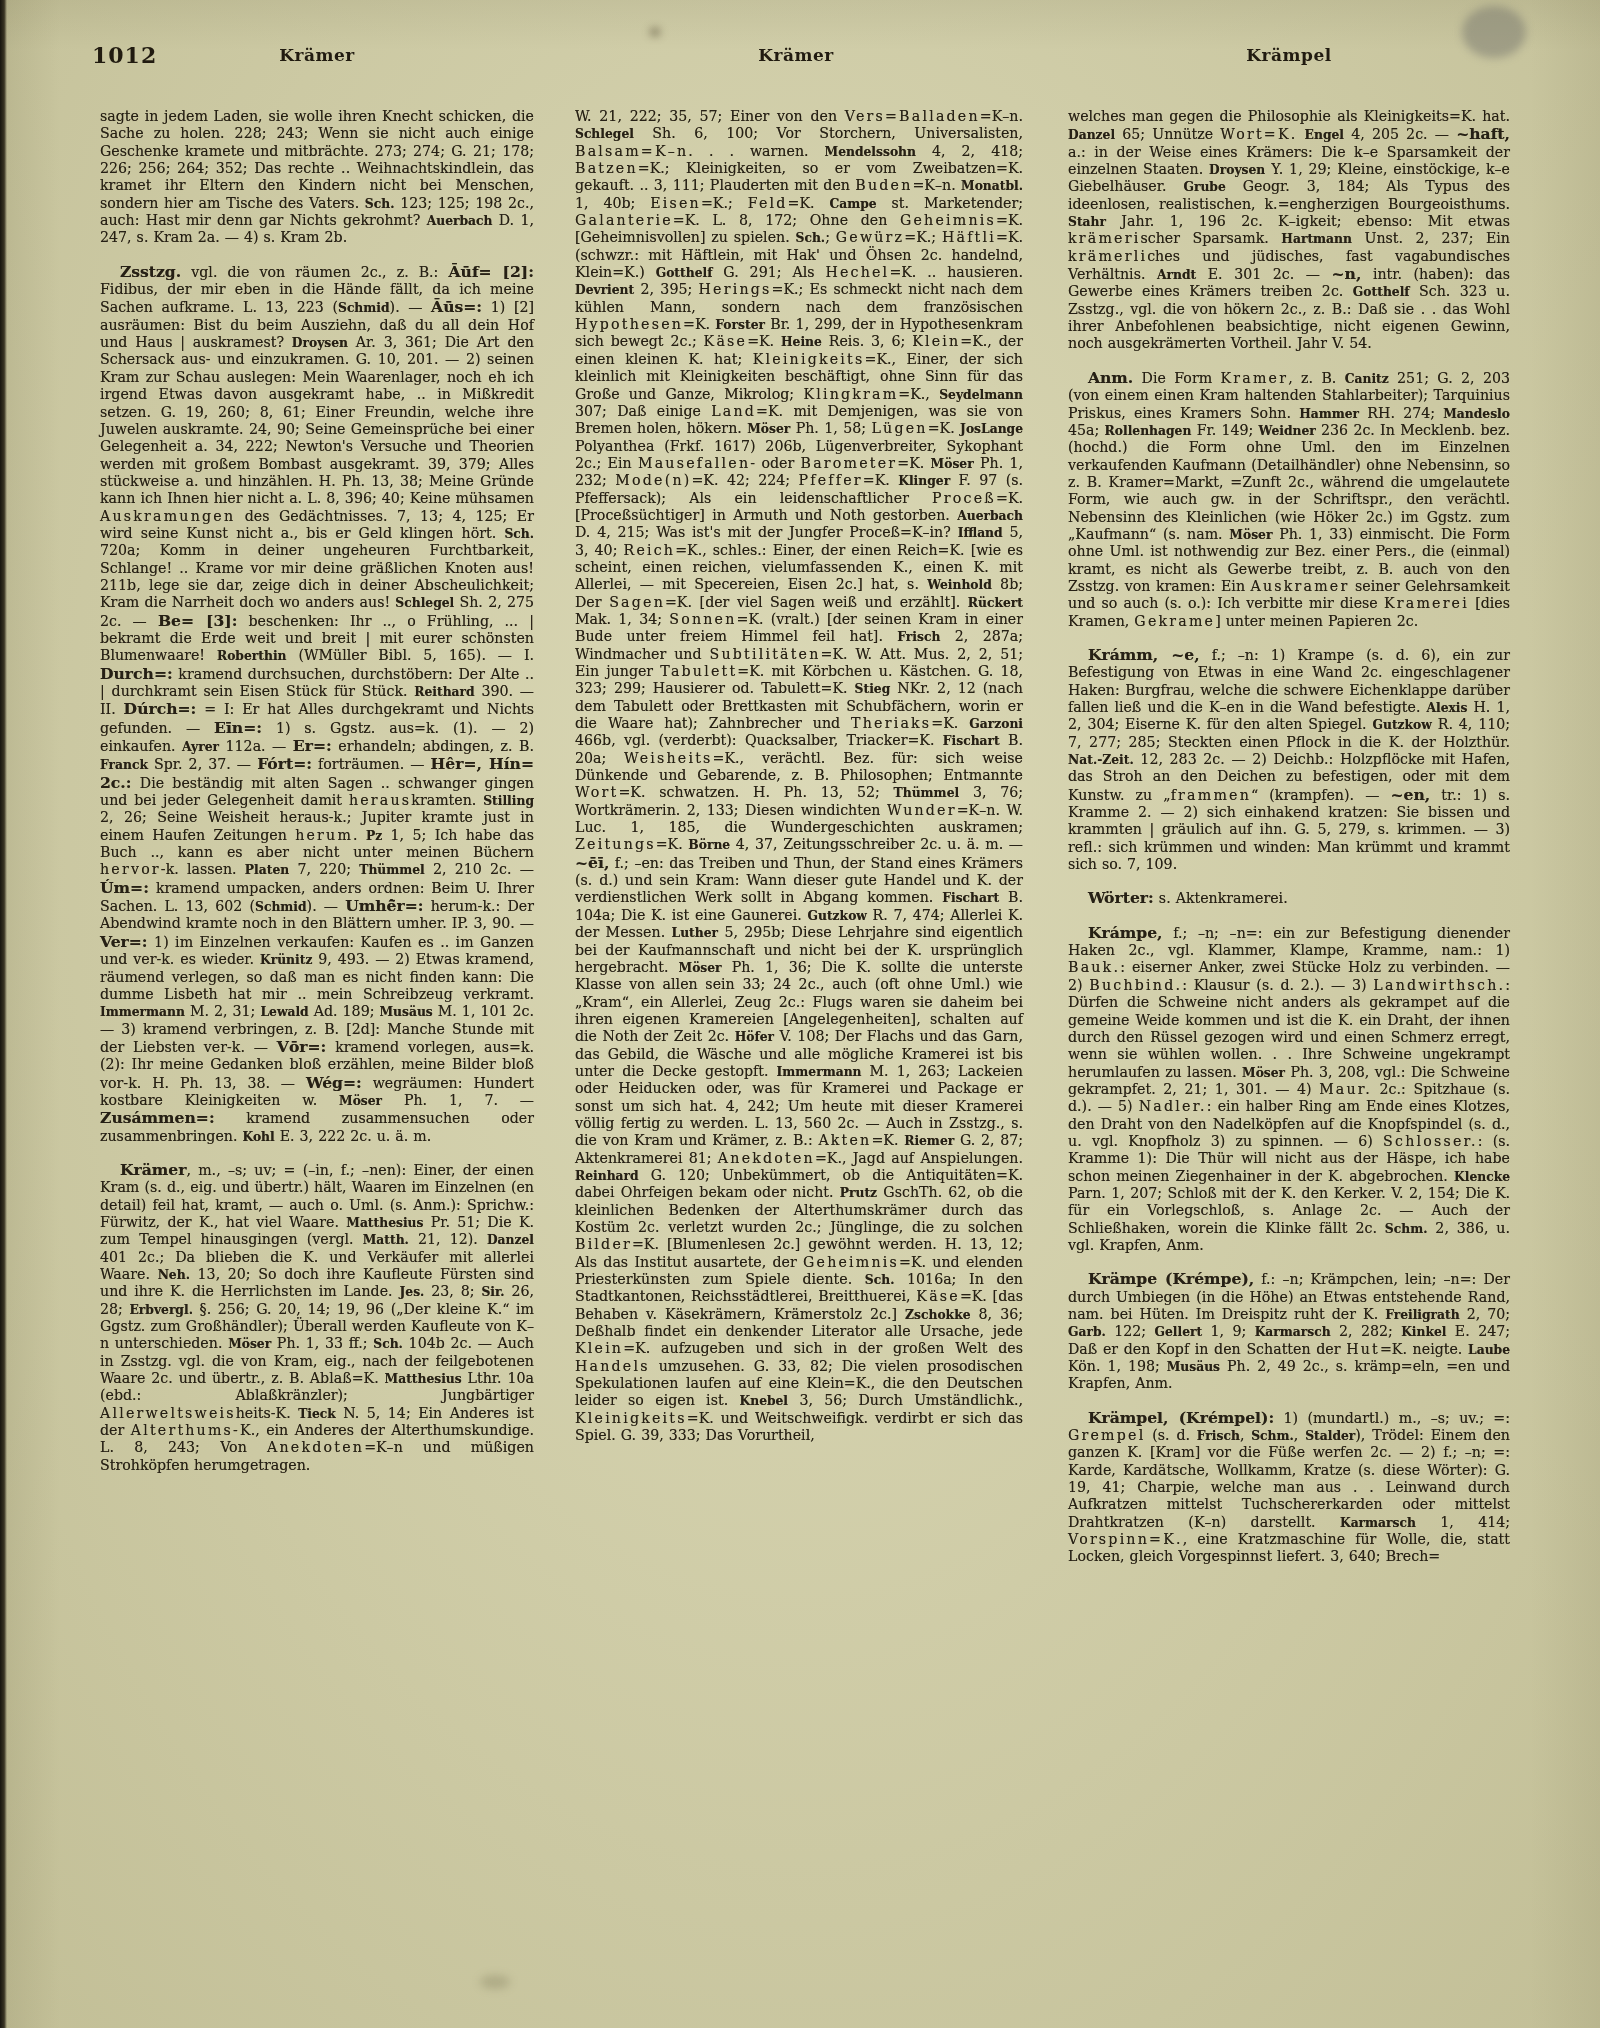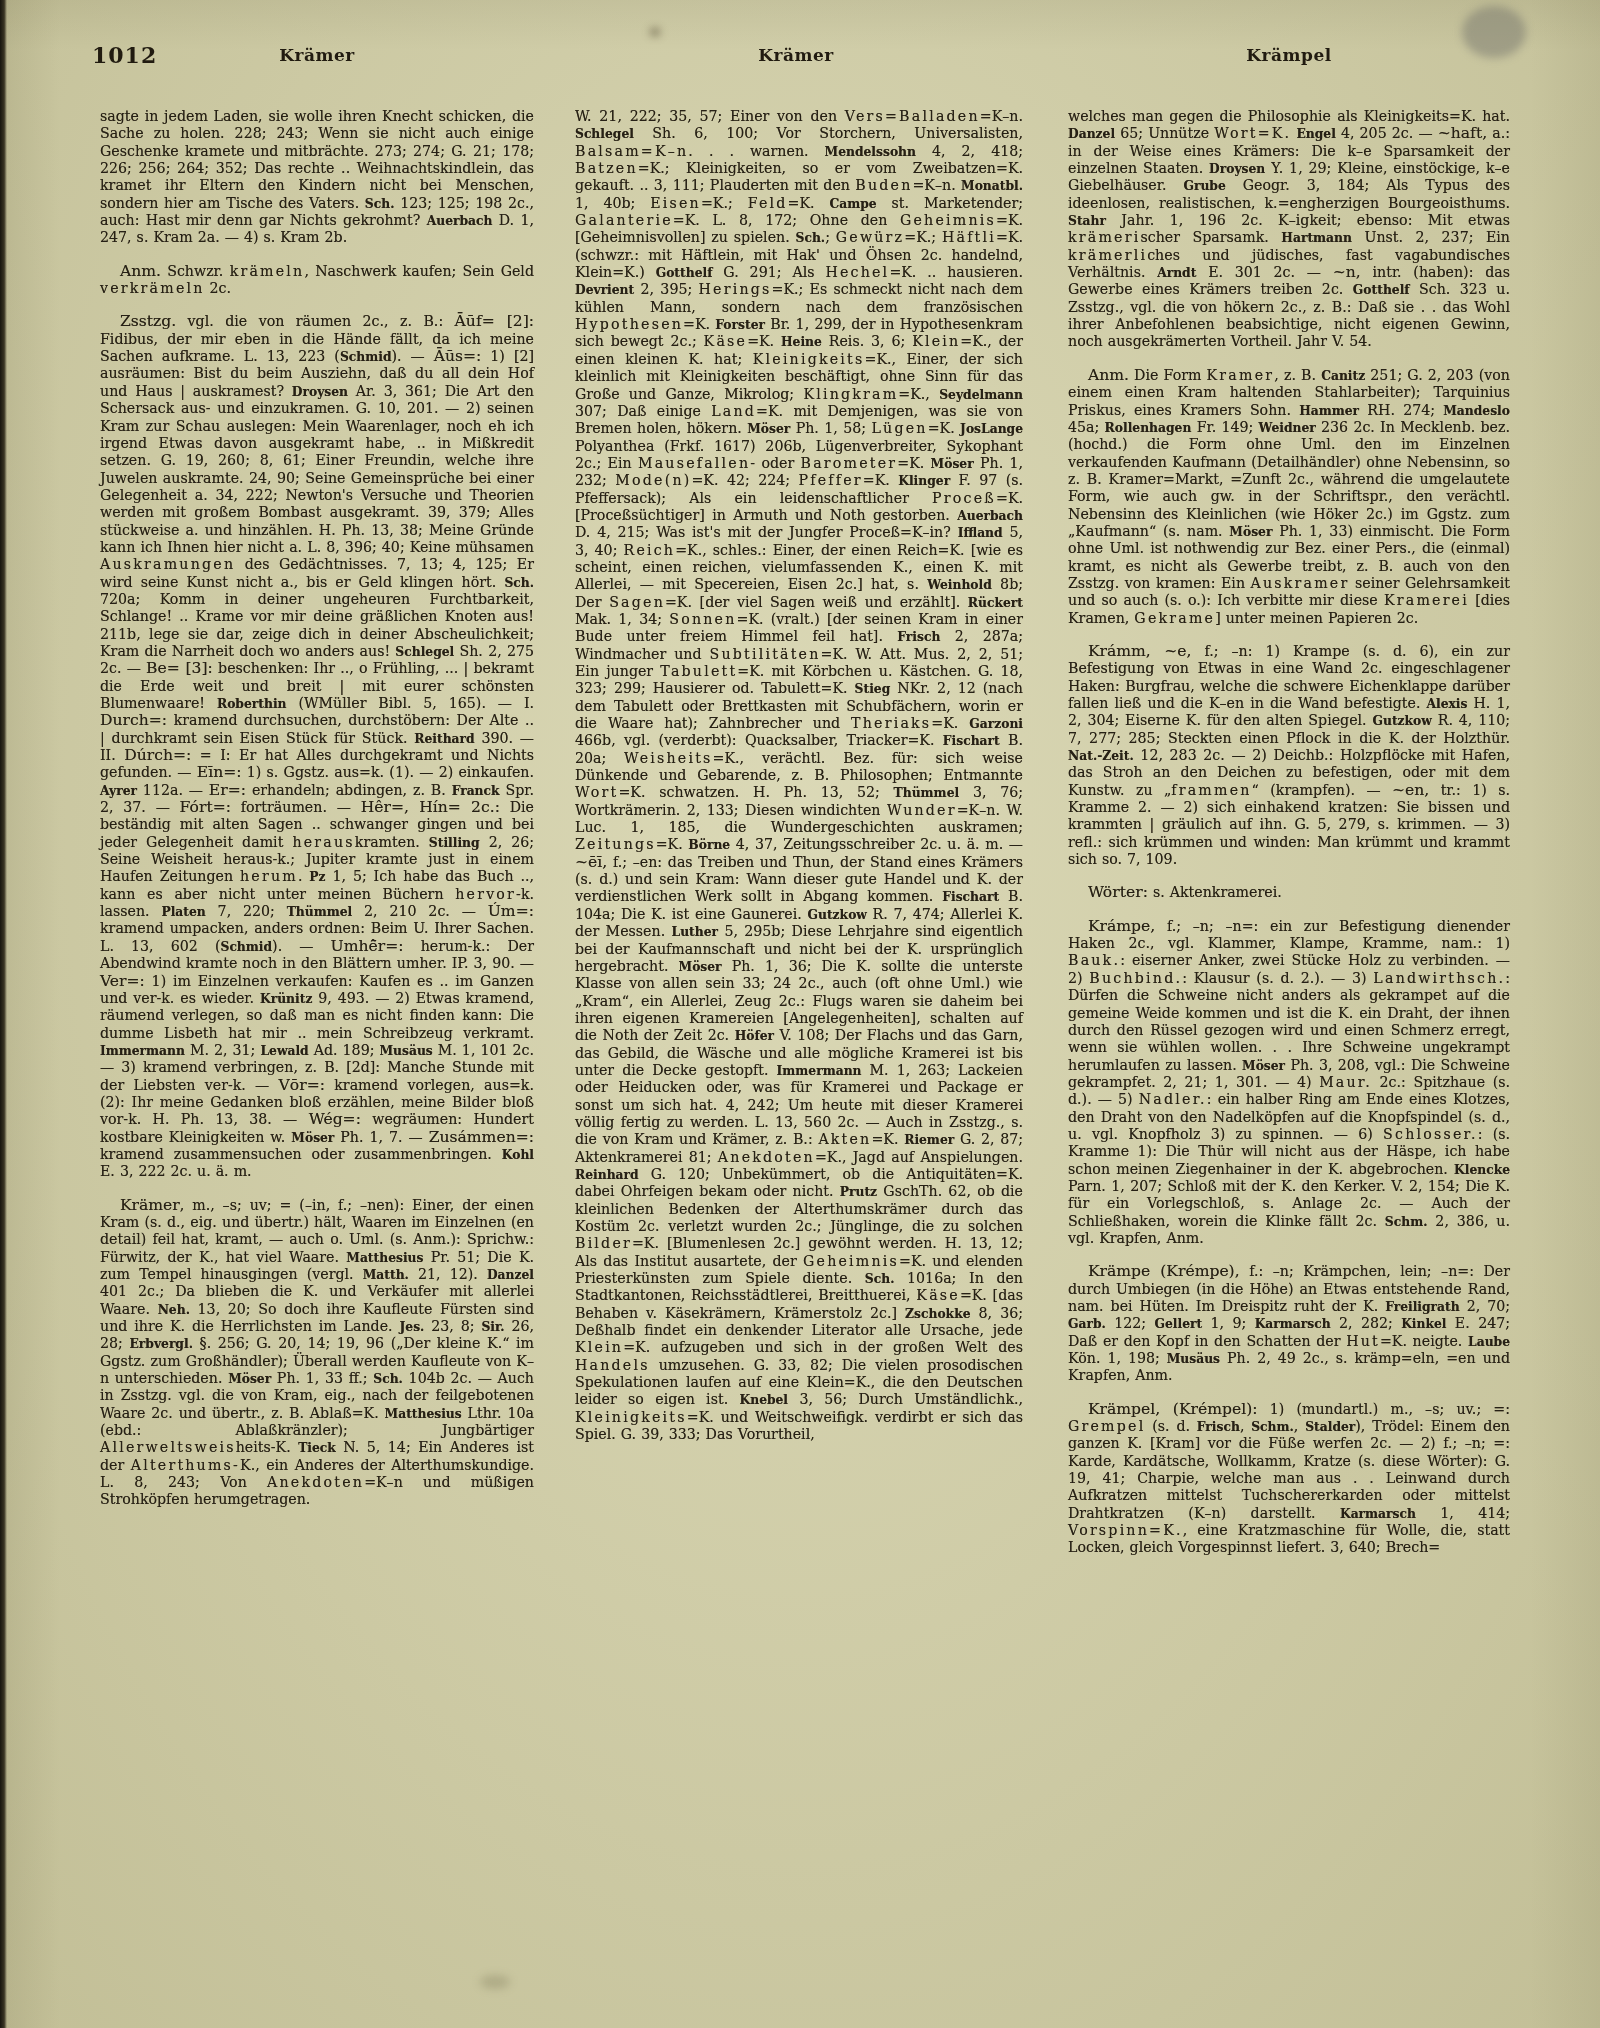--- a/index.html
+++ b/index.html
@@ -38,21 +38,21 @@
     text-shadow:0 0 0.5px rgba(45,35,15,0.55);
     word-spacing:0.5px;
   }
   .col-1{left:84px;width:466px;}
   .col-2{left:559px;width:480px;}
   .col-3{left:1052px;width:474px;}
 
   .para{margin:16px;text-indent:1.4em;}
   .para.cont{text-indent:0;}
   .seg-n{}
-  .seg-h{font-weight:normal;font-size:15.6px;}
+  .seg-h{font-weight:bold;font-size:15.6px;}
   .seg-g{letter-spacing:2.2px;}
   .seg-c{font-weight:bold;font-size:12.3px;}
 </style>
 </head>
 <body>
 
 <div class="paper-tone"></div>
 <div class="scan-edge-left"></div>
 <div class="blemish b1"></div>
 <div class="blemish b2"></div>
@@ -60,21 +60,20 @@
 
 <div class="page-header">
   <div class="page-number">1012</div>
   <div class="running-head rh-1">Krämer</div>
   <div class="running-head rh-2">Krämer</div>
   <div class="running-head rh-3">Krämpel</div>
 </div>
 
 <div class="column col-1">
     <p class="para cont"><span class="seg-n">sagte in jedem Laden, sie wolle ihren Knecht schicken, die Sache zu holen. 228; 243; Wenn sie nicht auch einige Geschenke kramete und mitbrächte. 273; 274; G. 21; 178; 226; 256; 264; 352; Das rechte .. Weihnachtskindlein, das kramet ihr Eltern den Kindern nicht bei Menschen, sondern hier am Tische des Vaters. </span><span class="seg-c">Sch.</span><span class="seg-n"> 123; 125; 198 2c., auch: Hast mir denn gar Nichts gekrohmt? </span><span class="seg-c">Auerbach</span><span class="seg-n"> D. 1, 247, s. Kram 2a. — 4) s. Kram 2b.</span></p>
-    <p class="para"><span class="seg-h">Anm.</span><span class="seg-n">  Schwzr. </span><span class="seg-g">krämeln</span><span class="seg-n">, Naschwerk kaufen; Sein Geld </span><span class="seg-g">verkrämeln</span><span class="seg-n"> 2c.</span></p>
     <p class="para"><span class="seg-h">Zsstzg.</span><span class="seg-n"> vgl. die von räumen 2c., z. B.: </span><span class="seg-h">Āūf= [2]:</span><span class="seg-n"> Fidibus, der mir eben in die Hände fällt, da ich meine Sachen aufkrame. L. 13, 223 (</span><span class="seg-c">Schmid</span><span class="seg-n">).  — </span><span class="seg-h">Āūs=:</span><span class="seg-n"> 1) [2] ausräumen: Bist du beim Ausziehn, daß du all dein Hof und Haus | auskramest? </span><span class="seg-c">Droysen</span><span class="seg-n"> Ar. 3, 361; Die Art den Schersack aus- und einzukramen. G. 10, 201. — 2) seinen Kram zur Schau auslegen: Mein Waarenlager, noch eh ich irgend Etwas davon ausgekramt habe, .. in Mißkredit setzen. G. 19, 260; 8, 61; Einer Freundin, welche ihre Juwelen auskramte. 24, 90; Seine Gemeinsprüche bei einer Gelegenheit a. 34, 222; Newton's Versuche und Theorien werden mit großem Bombast ausgekramt. 39, 379; Alles stückweise a. und hinzählen. H. Ph. 13, 38; Meine Gründe kann ich Ihnen hier nicht a. L. 8, 396; 40; Keine mühsamen </span><span class="seg-g">Auskramungen</span><span class="seg-n"> des Gedächtnisses. 7, 13; 4, 125; Er wird seine Kunst nicht a., bis er Geld klingen hört. </span><span class="seg-c">Sch.</span><span class="seg-n"> 720a; Komm in deiner ungeheuren Furchtbarkeit, Schlange! .. Krame vor mir deine gräßlichen Knoten aus! 211b, lege sie dar, zeige dich in deiner Abscheulichkeit; Kram die Narrheit doch wo anders aus! </span><span class="seg-c">Schlegel</span><span class="seg-n"> Sh. 2, 275 2c. — </span><span class="seg-h">Be= [3]:</span><span class="seg-n"> beschenken: Ihr .., o Frühling, ... | bekramt die Erde weit und breit | mit eurer schönsten Blumenwaare! </span><span class="seg-c">Roberthin</span><span class="seg-n"> (WMüller Bibl. 5, 165). — I. </span><span class="seg-h">Durch=:</span><span class="seg-n"> kramend durchsuchen, durchstöbern: Der Alte .. | durchkramt sein Eisen Stück für Stück. </span><span class="seg-c">Reithard</span><span class="seg-n"> 390. — II. </span><span class="seg-h">Dúrch=:</span><span class="seg-n"> = I: Er hat Alles durchgekramt und Nichts gefunden. — </span><span class="seg-h">Eīn=:</span><span class="seg-n"> 1) s. Ggstz. aus=k. (1). — 2) einkaufen. </span><span class="seg-c">Ayrer</span><span class="seg-n"> 112a. — </span><span class="seg-h">Er=:</span><span class="seg-n"> erhandeln; abdingen, z. B. </span><span class="seg-c">Franck</span><span class="seg-n"> Spr. 2, 37. — </span><span class="seg-h">Fórt=:</span><span class="seg-n"> forträumen. — </span><span class="seg-h">Hêr=, Hín= 2c.:</span><span class="seg-n"> Die beständig mit alten Sagen .. schwanger gingen und bei jeder Gelegenheit damit </span><span class="seg-g">heraus</span><span class="seg-n">kramten. </span><span class="seg-c">Stilling</span><span class="seg-n"> 2, 26; Seine Weisheit heraus-k.; Jupiter kramte just in einem Haufen Zeitungen </span><span class="seg-g">herum</span><span class="seg-n">. </span><span class="seg-c">Pz</span><span class="seg-n"> 1, 5; Ich habe das Buch .., kann es aber nicht unter meinen Büchern </span><span class="seg-g">hervor</span><span class="seg-n">-k. lassen. </span><span class="seg-c">Platen</span><span class="seg-n"> 7, 220; </span><span class="seg-c">Thümmel</span><span class="seg-n"> 2, 210 2c. — </span><span class="seg-h">Úm=:</span><span class="seg-n"> kramend umpacken, anders ordnen: Beim U. Ihrer Sachen. L. 13, 602 (</span><span class="seg-c">Schmid</span><span class="seg-n">). — </span><span class="seg-h">Umhê̄r=:</span><span class="seg-n"> herum-k.: Der Abendwind kramte noch in den Blättern umher. IP. 3, 90. — </span><span class="seg-h">Ver=:</span><span class="seg-n"> 1) im Einzelnen verkaufen: Kaufen es .. im Ganzen und ver-k. es wieder. </span><span class="seg-c">Krünitz</span><span class="seg-n"> 9, 493. — 2) Etwas kramend, räumend verlegen, so daß man es nicht finden kann: Die dumme Lisbeth hat mir .. mein Schreibzeug verkramt. </span><span class="seg-c">Immermann</span><span class="seg-n"> M. 2, 31; </span><span class="seg-c">Lewald</span><span class="seg-n"> Ad. 189; </span><span class="seg-c">Musäus</span><span class="seg-n"> M. 1, 101 2c. — 3) kramend verbringen, z. B. [2d]: Manche Stunde mit der Liebsten ver-k. — </span><span class="seg-h">Vōr=:</span><span class="seg-n"> kramend vorlegen, aus=k. (2): Ihr meine Gedanken bloß erzählen, meine Bilder bloß vor-k. H. Ph. 13, 38. — </span><span class="seg-h">Wég=:</span><span class="seg-n"> wegräumen: Hundert kostbare Kleinigkeiten w. </span><span class="seg-c">Möser</span><span class="seg-n"> Ph. 1, 7. — </span><span class="seg-h">Zusámmen=:</span><span class="seg-n"> kramend zusammensuchen oder zusammenbringen. </span><span class="seg-c">Kohl</span><span class="seg-n"> E. 3, 222 2c. u. ä. m.</span></p>
     <p class="para"><span class="seg-h">Krämer</span><span class="seg-n">, m., –s; uv; = (–in, f.; –nen): Einer, der einen Kram (s. d., eig. und übertr.) hält, Waaren im Einzelnen (en detail) feil hat, kramt, — auch o. Uml. (s. Anm.): Sprichw.: Fürwitz, der K., hat viel Waare. </span><span class="seg-c">Matthesius</span><span class="seg-n"> Pr. 51; Die K. zum Tempel hinausgingen (vergl. </span><span class="seg-c">Matth.</span><span class="seg-n"> 21, 12). </span><span class="seg-c">Danzel</span><span class="seg-n"> 401 2c.; Da blieben die K. und Verkäufer mit allerlei Waare. </span><span class="seg-c">Neh.</span><span class="seg-n"> 13, 20; So doch ihre Kaufleute Fürsten sind und ihre K. die Herrlichsten im Lande. </span><span class="seg-c">Jes.</span><span class="seg-n"> 23, 8; </span><span class="seg-c">Sir.</span><span class="seg-n"> 26, 28; </span><span class="seg-c">Erbvergl.</span><span class="seg-n"> §. 256; G. 20, 14; 19, 96 („Der kleine K.“ im Ggstz. zum Großhändler); Überall werden Kaufleute von K–n unterschieden. </span><span class="seg-c">Möser</span><span class="seg-n"> Ph. 1, 33 ff.; </span><span class="seg-c">Sch.</span><span class="seg-n"> 104b 2c. — Auch in Zsstzg. vgl. die von Kram, eig., nach der feilgebotenen Waare 2c. und übertr., z. B. Ablaß=K. </span><span class="seg-c">Matthesius</span><span class="seg-n"> Lthr. 10a (ebd.: Ablaßkränzler); Jungbärtiger </span><span class="seg-g">Allerweltsweis</span><span class="seg-n">heits-K. </span><span class="seg-c">Tieck</span><span class="seg-n"> N. 5, 14; Ein Anderes ist der </span><span class="seg-g">Alterthums-</span><span class="seg-n">K., ein Anderes der Alterthumskundige. L. 8, 243; Von </span><span class="seg-g">Anekdoten</span><span class="seg-n">=K–n und müßigen Strohköpfen herumgetragen.</span></p>
   </div>
 <div class="column col-2">
     <p class="para cont"><span class="seg-n">W. 21, 222; 35, 57; Einer von den </span><span class="seg-g">Vers=Balladen</span><span class="seg-n">=K–n. </span><span class="seg-c">Schlegel</span><span class="seg-n"> Sh. 6, 100; Vor Storchern, Universalisten, </span><span class="seg-g">Balsam=K–n</span><span class="seg-n">. . . warnen. </span><span class="seg-c">Mendelssohn</span><span class="seg-n"> 4, 2, 418; </span><span class="seg-g">Batzen</span><span class="seg-n">=K.; Kleinigkeiten, so er vom Zweibatzen=K. gekauft. .. 3, 111; Plauderten mit den </span><span class="seg-g">Buden</span><span class="seg-n">=K–n. </span><span class="seg-c">Monatbl.</span><span class="seg-n"> 1, 40b; </span><span class="seg-g">Eisen</span><span class="seg-n">=K.; </span><span class="seg-g">Feld</span><span class="seg-n">=K. </span><span class="seg-c">Campe</span><span class="seg-n"> st. Marketender; </span><span class="seg-g">Galanterie</span><span class="seg-n">=K. L. 8, 172; Ohne den </span><span class="seg-g">Geheimnis</span><span class="seg-n">=K. [Geheimnisvollen] zu spielen. </span><span class="seg-c">Sch.</span><span class="seg-n">; </span><span class="seg-g">Gewürz</span><span class="seg-n">=K.; </span><span class="seg-g">Häftli</span><span class="seg-n">=K. (schwzr.: mit Häftlein, mit Hak' und Öhsen 2c. handelnd, Klein=K.) </span><span class="seg-c">Gotthelf</span><span class="seg-n"> G. 291; Als </span><span class="seg-g">Hechel</span><span class="seg-n">=K. .. hausieren. </span><span class="seg-c">Devrient</span><span class="seg-n"> 2, 395; </span><span class="seg-g">Herings</span><span class="seg-n">=K.; Es schmeckt nicht nach dem kühlen Mann, sondern nach dem französischen </span><span class="seg-g">Hypothesen</span><span class="seg-n">=K. </span><span class="seg-c">Forster</span><span class="seg-n"> Br. 1, 299, der in Hypothesenkram sich bewegt 2c.; </span><span class="seg-g">Käse</span><span class="seg-n">=K. </span><span class="seg-c">Heine</span><span class="seg-n"> Reis. 3, 6; </span><span class="seg-g">Klein</span><span class="seg-n">=K., der einen kleinen K. hat; </span><span class="seg-g">Kleinigkeits</span><span class="seg-n">=K., Einer, der sich kleinlich mit Kleinigkeiten beschäftigt, ohne Sinn für das Große und Ganze, Mikrolog; </span><span class="seg-g">Klingkram</span><span class="seg-n">=K., </span><span class="seg-c">Seydelmann</span><span class="seg-n"> 307; Daß einige </span><span class="seg-g">Land</span><span class="seg-n">=K. mit Demjenigen, was sie von Bremen holen, hökern. </span><span class="seg-c">Möser</span><span class="seg-n"> Ph. 1, 58; </span><span class="seg-g">Lügen</span><span class="seg-n">=K. </span><span class="seg-c">JosLange</span><span class="seg-n"> Polyanthea (Frkf. 1617) 206b, Lügenverbreiter, Sykophant 2c.; Ein </span><span class="seg-g">Mausefallen</span><span class="seg-n">- oder </span><span class="seg-g">Barometer</span><span class="seg-n">=K. </span><span class="seg-c">Möser</span><span class="seg-n"> Ph. 1, 232; </span><span class="seg-g">Mode(n)</span><span class="seg-n">=K. 42; 224; </span><span class="seg-g">Pfeffer</span><span class="seg-n">=K. </span><span class="seg-c">Klinger</span><span class="seg-n"> F. 97 (s. Pfeffersack); Als ein leidenschaftlicher </span><span class="seg-g">Proceß</span><span class="seg-n">=K. [Proceßsüchtiger] in Armuth und Noth gestorben. </span><span class="seg-c">Auerbach</span><span class="seg-n"> D. 4, 215; Was ist's mit der Jungfer Proceß=K–in? </span><span class="seg-c">Iffland</span><span class="seg-n"> 5, 3, 40; </span><span class="seg-g">Reich</span><span class="seg-n">=K., schles.: Einer, der einen Reich=K. [wie es scheint, einen reichen, vielumfassenden K., einen K. mit Allerlei, — mit Specereien, Eisen 2c.] hat, s. </span><span class="seg-c">Weinhold</span><span class="seg-n"> 8b; Der </span><span class="seg-g">Sagen</span><span class="seg-n">=K. [der viel Sagen weiß und erzählt]. </span><span class="seg-c">Rückert</span><span class="seg-n"> Mak. 1, 34; </span><span class="seg-g">Sonnen</span><span class="seg-n">=K. (vralt.) [der seinen Kram in einer Bude unter freiem Himmel feil hat]. </span><span class="seg-c">Frisch</span><span class="seg-n"> 2, 287a; Windmacher und </span><span class="seg-g">Subtilitäten</span><span class="seg-n">=K. W. Att. Mus. 2, 2, 51; Ein junger </span><span class="seg-g">Tabulett</span><span class="seg-n">=K. mit Körbchen u. Kästchen. G. 18, 323; 299; Hausierer od. Tabulett=K. </span><span class="seg-c">Stieg</span><span class="seg-n"> NKr. 2, 12 (nach dem Tabulett oder Brettkasten mit Schubfächern, worin er die Waare hat); Zahnbrecher und </span><span class="seg-g">Theriaks</span><span class="seg-n">=K. </span><span class="seg-c">Garzoni</span><span class="seg-n"> 466b, vgl. (verderbt): Quacksalber, Triacker=K. </span><span class="seg-c">Fischart</span><span class="seg-n"> B. 20a; </span><span class="seg-g">Weisheits</span><span class="seg-n">=K., verächtl. Bez. für: sich weise Dünkende und Gebarende, z. B. Philosophen; Entmannte </span><span class="seg-g">Wort</span><span class="seg-n">=K. schwatzen. H. Ph. 13, 52; </span><span class="seg-c">Thümmel</span><span class="seg-n"> 3, 76; Wortkrämerin. 2, 133; Diesen windichten </span><span class="seg-g">Wunder</span><span class="seg-n">=K–n. W. Luc. 1, 185, die Wundergeschichten auskramen; </span><span class="seg-g">Zeitungs</span><span class="seg-n">=K. </span><span class="seg-c">Börne</span><span class="seg-n"> 4, 37, Zeitungsschreiber 2c. u. ä. m. — </span><span class="seg-h">~ēī,</span><span class="seg-n"> f.; –en: das Treiben und Thun, der Stand eines Krämers (s. d.) und sein Kram: Wann dieser gute Handel und K. der verdienstlichen Werk sollt in Abgang kommen. </span><span class="seg-c">Fischart</span><span class="seg-n"> B. 104a; Die K. ist eine Gaunerei. </span><span class="seg-c">Gutzkow</span><span class="seg-n"> R. 7, 474; Allerlei K. der Messen. </span><span class="seg-c">Luther</span><span class="seg-n"> 5, 295b; Diese Lehrjahre sind eigentlich bei der Kaufmannschaft und nicht bei der K. ursprünglich hergebracht. </span><span class="seg-c">Möser</span><span class="seg-n"> Ph. 1, 36; Die K. sollte die unterste Klasse von allen sein 33; 24 2c., auch (oft ohne Uml.) wie „Kram“, ein Allerlei, Zeug 2c.: Flugs waren sie daheim bei ihren eigenen Kramereien [Angelegenheiten], schalten auf die Noth der Zeit 2c. </span><span class="seg-c">Höfer</span><span class="seg-n"> V. 108; Der Flachs und das Garn, das Gebild, die Wäsche und alle mögliche Kramerei ist bis unter die Decke gestopft. </span><span class="seg-c">Immermann</span><span class="seg-n"> M. 1, 263; Lackeien oder Heiducken oder, was für Kramerei und Package er sonst um sich hat. 4, 242; Um heute mit dieser Kramerei völlig fertig zu werden. L. 13, 560 2c. — Auch in Zsstzg., s. die von Kram und Krämer, z. B.: </span><span class="seg-g">Akten</span><span class="seg-n">=K. </span><span class="seg-c">Riemer</span><span class="seg-n"> G. 2, 87; Aktenkramerei 81; </span><span class="seg-g">Anekdoten</span><span class="seg-n">=K., Jagd auf Anspielungen. </span><span class="seg-c">Reinhard</span><span class="seg-n"> G. 120; Unbekümmert, ob die Antiquitäten=K. dabei Ohrfeigen bekam oder nicht. </span><span class="seg-c">Prutz</span><span class="seg-n"> GschTh. 62, ob die kleinlichen Bedenken der Alterthumskrämer durch das Kostüm 2c. verletzt wurden 2c.; Jünglinge, die zu solchen </span><span class="seg-g">Bilder</span><span class="seg-n">=K. [Blumenlesen 2c.] gewöhnt werden. H. 13, 12; Als das Institut ausartete, der </span><span class="seg-g">Geheimnis</span><span class="seg-n">=K. und elenden Priesterkünsten zum Spiele diente. </span><span class="seg-c">Sch.</span><span class="seg-n"> 1016a; In den Stadtkantonen, Reichsstädtlerei, Breitthuerei, </span><span class="seg-g">Käse</span><span class="seg-n">=K. [das Behaben v. Käsekrämern, Krämerstolz 2c.] </span><span class="seg-c">Zschokke</span><span class="seg-n"> 8, 36; Deßhalb findet ein denkender Literator alle Ursache, jede </span><span class="seg-g">Klein</span><span class="seg-n">=K. aufzugeben und sich in der großen Welt des </span><span class="seg-g">Handels</span><span class="seg-n"> umzusehen. G. 33, 82; Die vielen prosodischen Spekulationen laufen auf eine Klein=K., die den Deutschen leider so eigen ist. </span><span class="seg-c">Knebel</span><span class="seg-n"> 3, 56; Durch Umständlichk., </span><span class="seg-g">Kleinigkeits</span><span class="seg-n">=K. und Weitschweifigk. verdirbt er sich das Spiel. G. 39, 333; Das Vorurtheil,</span></p>
   </div>
 <div class="column col-3">
     <p class="para cont"><span class="seg-n">welches man gegen die Philosophie als Kleinigkeits=K. hat. </span><span class="seg-c">Danzel</span><span class="seg-n"> 65; Unnütze </span><span class="seg-g">Wort=K.</span><span class="seg-n"> </span><span class="seg-c">Engel</span><span class="seg-n"> 4, 205 2c. — </span><span class="seg-h">~haft,</span><span class="seg-n"> a.: in der Weise eines Krämers: Die k–e Sparsamkeit der einzelnen Staaten. </span><span class="seg-c">Droysen</span><span class="seg-n"> Y. 1, 29; Kleine, einstöckige, k–e Giebelhäuser. </span><span class="seg-c">Grube</span><span class="seg-n"> Geogr. 3, 184; Als Typus des ideenlosen, realistischen, k.=engherzigen Bourgeoisthums. </span><span class="seg-c">Stahr</span><span class="seg-n"> Jahr. 1, 196 2c. K–igkeit; ebenso: Mit etwas </span><span class="seg-g">krämeri</span><span class="seg-n">scher Sparsamk. </span><span class="seg-c">Hartmann</span><span class="seg-n"> Unst. 2, 237; Ein </span><span class="seg-g">krämerli</span><span class="seg-n">ches und jüdisches, fast vagabundisches Verhältnis. </span><span class="seg-c">Arndt</span><span class="seg-n"> E. 301 2c. — </span><span class="seg-h">~n,</span><span class="seg-n"> intr. (haben): das Gewerbe eines Krämers treiben 2c. </span><span class="seg-c">Gotthelf</span><span class="seg-n"> Sch. 323 u. Zsstzg., vgl. die von hökern 2c., z. B.: Daß sie . . das Wohl ihrer Anbefohlenen beabsichtige, nicht eigenen Gewinn, noch ausgekrämerten Vortheil. Jahr V. 54.</span></p>
     <p class="para"><span class="seg-h">Anm.</span><span class="seg-n"> Die Form </span><span class="seg-g">Kramer</span><span class="seg-n">, z. B. </span><span class="seg-c">Canitz</span><span class="seg-n"> 251; G. 2, 203 (von einem einen Kram haltenden Stahlarbeiter); Tarquinius Priskus, eines Kramers Sohn. </span><span class="seg-c">Hammer</span><span class="seg-n"> RH. 274; </span><span class="seg-c">Mandeslo</span><span class="seg-n"> 45a; </span><span class="seg-c">Rollenhagen</span><span class="seg-n"> Fr. 149; </span><span class="seg-c">Weidner</span><span class="seg-n"> 236 2c. In Mecklenb. bez. (hochd.) die Form ohne Uml. den im Einzelnen verkaufenden Kaufmann (Detailhändler) ohne Nebensinn, so z. B. Kramer=Markt, =Zunft 2c., während die umgelautete Form, wie auch gw. in der Schriftspr., den verächtl. Nebensinn des Kleinlichen (wie Höker 2c.) im Ggstz. zum „Kaufmann“ (s. nam. </span><span class="seg-c">Möser</span><span class="seg-n"> Ph. 1, 33) einmischt. Die Form ohne Uml. ist nothwendig zur Bez. einer Pers., die (einmal) kramt, es nicht als Gewerbe treibt, z. B. auch von den Zsstzg. von kramen: Ein </span><span class="seg-g">Auskramer</span><span class="seg-n"> seiner Gelehrsamkeit und so auch (s. o.): Ich verbitte mir diese </span><span class="seg-g">Kramerei</span><span class="seg-n"> [dies Kramen, </span><span class="seg-g">Gekrame</span><span class="seg-n">] unter meinen Papieren 2c.</span></p>
     <p class="para"><span class="seg-h">Krámm, ~e,</span><span class="seg-n"> f.; –n: 1) Krampe (s. d. 6), ein zur Befestigung von Etwas in eine Wand 2c. eingeschlagener Haken: Burgfrau, welche die schwere Eichenklappe darüber fallen ließ und die K–en in die Wand befestigte. </span><span class="seg-c">Alexis</span><span class="seg-n"> H. 1, 2, 304; Eiserne K. für den alten Spiegel. </span><span class="seg-c">Gutzkow</span><span class="seg-n"> R. 4, 110; 7, 277; 285; Steckten einen Pflock in die K. der Holzthür. </span><span class="seg-c">Nat.-Zeit.</span><span class="seg-n"> 12, 283 2c. — 2) Deichb.: Holzpflöcke mit Hafen, das Stroh an den Deichen zu befestigen, oder mit dem Kunstw. zu „</span><span class="seg-g">frammen</span><span class="seg-n">“ (krampfen). — </span><span class="seg-h">~en,</span><span class="seg-n"> tr.: 1) s. Kramme 2. — 2) sich einhakend kratzen: Sie bissen und krammten | gräulich auf ihn. G. 5, 279, s. krimmen. — 3) refl.: sich krümmen und winden: Man krümmt und krammt sich so. 7, 109.</span></p>

